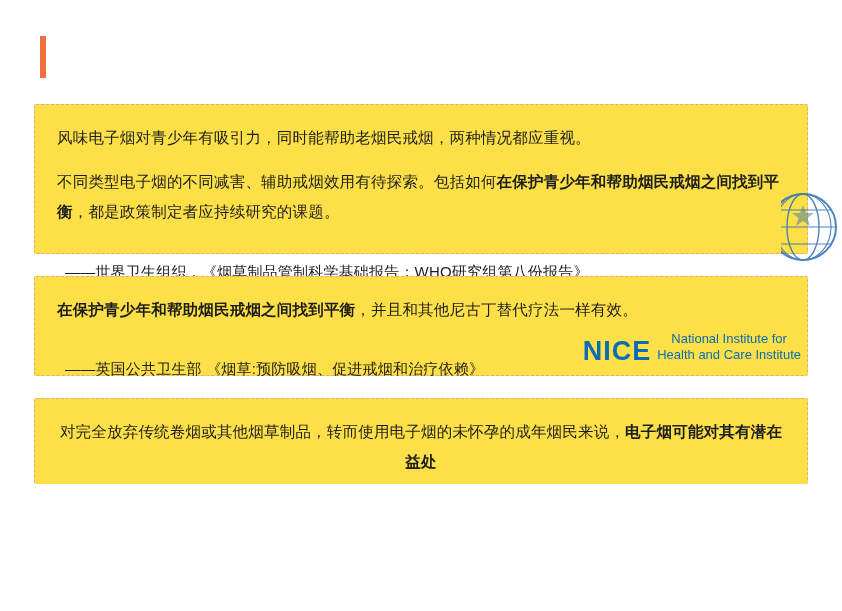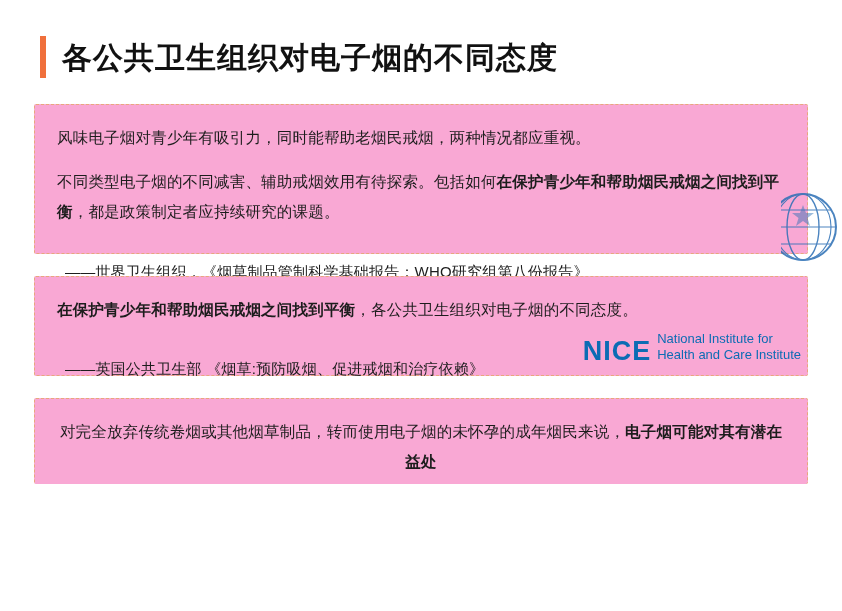--- a/index.html
+++ b/index.html
@@ -44,21 +44,21 @@
     color: #111;
     line-height: 1.1;
   }
   
   .quote-block {
     border: 1px dashed #e8a87c;
     border-radius: 2px;
     padding: 18px 22px 14px 22px;
     margin-bottom: 22px;
     position: relative;
-    background: #f9a8d4;
+    background: #fde047;
   }
   .quote-block.b1 { height: 150px; box-sizing: border-box; }
   .quote-block.b2 { height: 100px; box-sizing: border-box; }
   .quote-block.b3 { height: 86px; box-sizing: border-box; border-bottom: none; }
   .para {
     font-size: 15.5px;
     line-height: 1.95;
     color: #1d1d1d;
     margin: 0 0 14px 0;
     letter-spacing: 0.2px;
@@ -84,20 +84,21 @@
     opacity: 0.85;
   }
   .who-logo svg { display: block; }
   .nice-logo {
     position: absolute;
     right: 6px;
     bottom: 10px;
     display: flex;
     align-items: flex-end;
     gap: 6px;
+    text-align: center;
   }
   .nice-word {
     font-size: 27px;
     font-weight: bold;
     color: #0c6cb4;
     letter-spacing: 1px;
     line-height: 1;
   }
   .nice-sub {
     font-size: 13px;
@@ -106,21 +107,20 @@
     padding-bottom: 2px;
   }
 </style>
 </head>
 <body>
 
 <div class="page">
 
   <div class="title-row">
     <div class="title-bar"></div>
-    <div class="title-text">各公共卫生组织对电子烟的不同态度</div>
   </div>
 
   <div class="quote-block b1">
     <p class="para">风味电子烟对青少年有吸引力，同时能帮助老烟民戒烟，两种情况都应重视。</p>
     <p class="para"><span>不同类型电子烟的不同减害、辅助戒烟效用有待探索。包括如何</span><b>在保护青少年和帮助烟民戒烟之间找到平衡</b><span>，都是政策制定者应持续研究的课题。</span></p>
     <div class="spacer-sm"></div>
     <p class="source">——世界卫生组织，《烟草制品管制科学基础报告：WHO研究组第八份报告》</p>
 
     <div class="who-logo">
       <svg width="60" height="72" viewBox="0 0 60 72">
@@ -129,21 +129,21 @@
         <ellipse cx="22" cy="36" rx="28" ry="33" fill="none" stroke="#2c6fb5" stroke-width="1.1"></ellipse>
         <line x1="-11" y1="36" x2="55" y2="36" stroke="#2c6fb5" stroke-width="1.2"></line>
         <line x1="-6" y1="19" x2="50" y2="19" stroke="#2c6fb5" stroke-width="1"></line>
         <line x1="-6" y1="53" x2="50" y2="53" stroke="#2c6fb5" stroke-width="1"></line>
         <path d="M22 14 L25 22 L33 22 L26.5 27 L29 35 L22 30 L15 35 L17.5 27 L11 22 L19 22 Z" fill="#2c6fb5" opacity="0.55"></path>
       </svg>
     </div>
   </div>
 
   <div class="quote-block b2">
-    <p class="para"><b>在保护青少年和帮助烟民戒烟之间找到平衡</b><span>，各公共卫生组织对电子烟的不同态度。</span></p>
+    <p class="para"><b>在保护青少年和帮助烟民戒烟之间找到平衡</b><span>，并且和其他尼古丁替代疗法一样有效。</span></p>
     <div class="spacer-sm"></div>
     <p class="source">——英国公共卫生部 《烟草:预防吸烟、促进戒烟和治疗依赖》</p>
 
     <div class="nice-logo">
       <span class="nice-word">NICE</span>
       <span class="nice-sub">
         <span>National Institute for</span><br>
         <span>Health and Care Institute</span>
       </span>
     </div>

